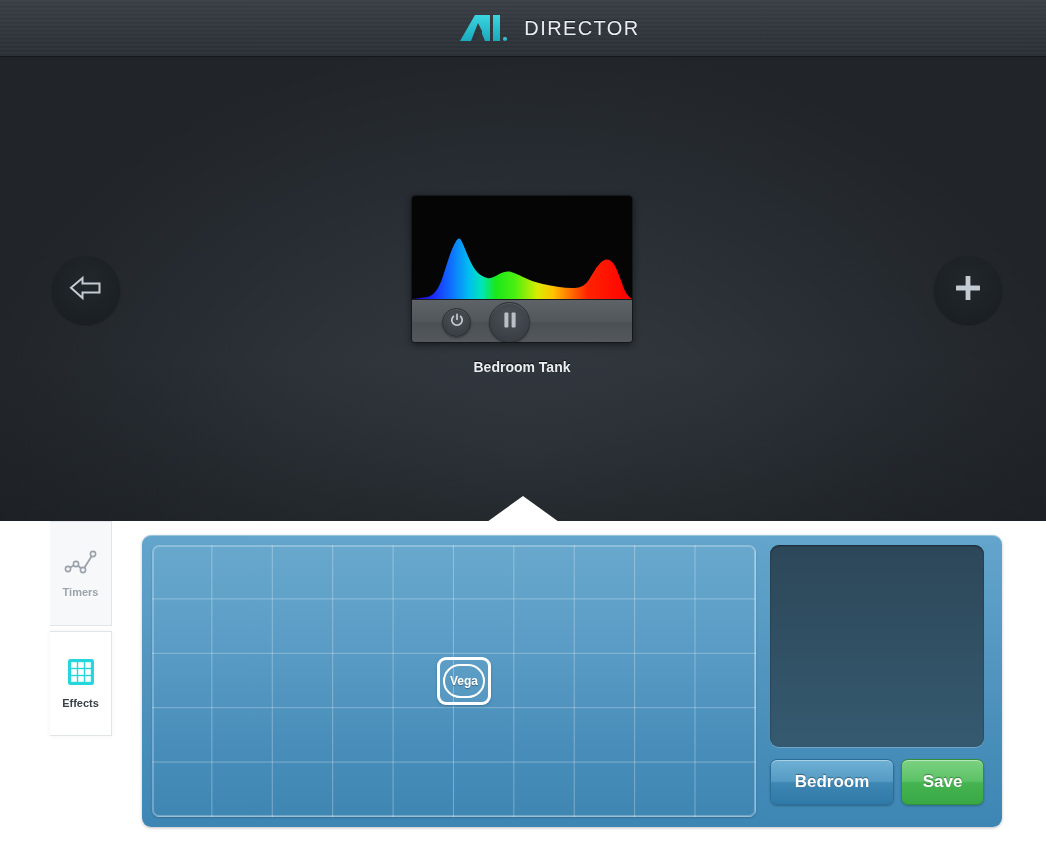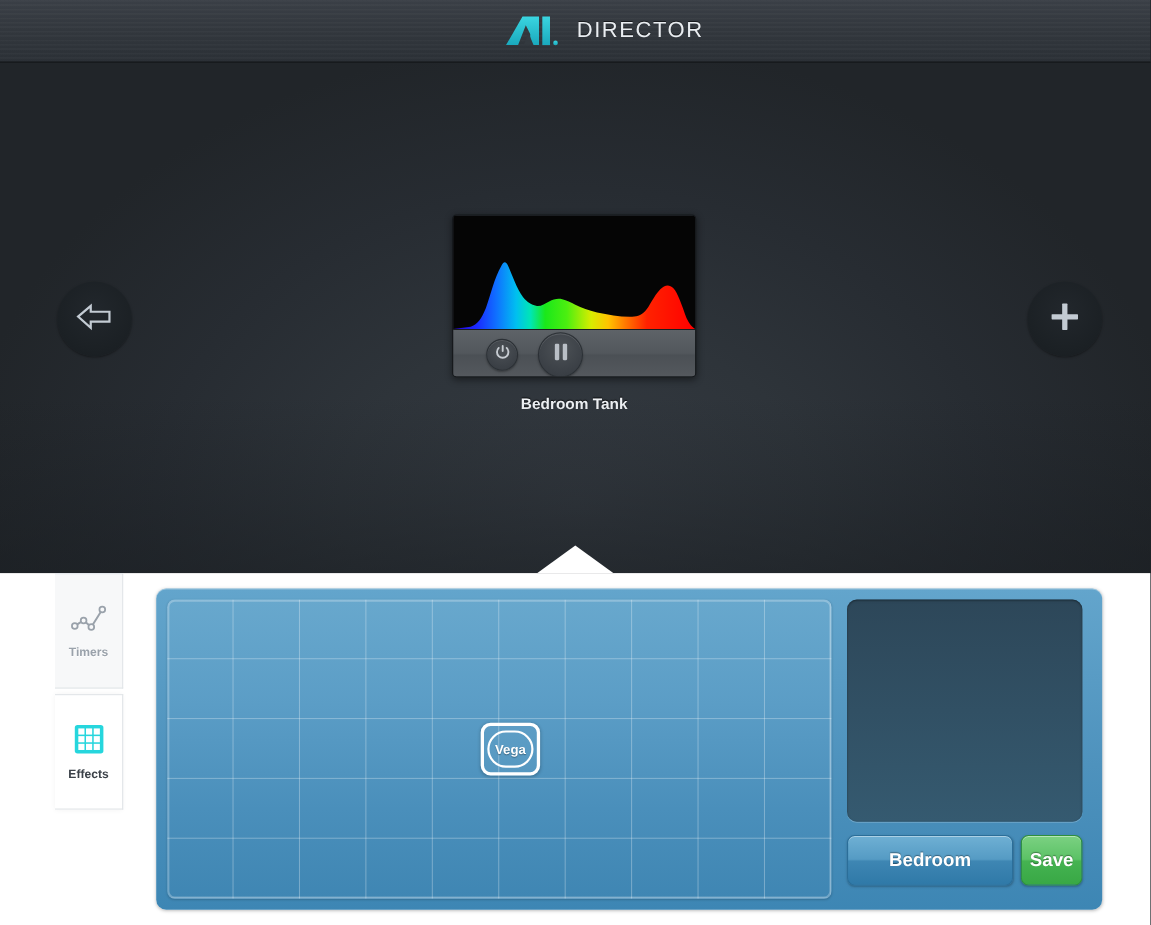--- a/index.html
+++ b/index.html
@@ -317,21 +317,21 @@
     text-shadow: 0 -1px 1px rgba(0,0,0,.38);
     cursor: pointer;
   }
   #btn-discover {
     flex: 1;
     background: linear-gradient(180deg, #6fb0d4 0%, #559bc4 48%, #3e86b3 52%, #2f79a8 100%);
     border: 1px solid #2b6e99;
     box-shadow: inset 0 1px 0 rgba(255,255,255,.42), 0 1px 2px rgba(0,0,0,.25);
   }
   #btn-save {
-    width: 56px;
+    width: 83px;
     background: linear-gradient(180deg, #7bd182 0%, #5cc266 48%, #45b351 52%, #38a845 100%);
     border: 1px solid #2f8f3c;
     box-shadow: inset 0 1px 0 rgba(255,255,255,.45), 0 1px 2px rgba(0,0,0,.25);
   }
 </style>
 </head>
 <body>
 
 <div id="app">
 

